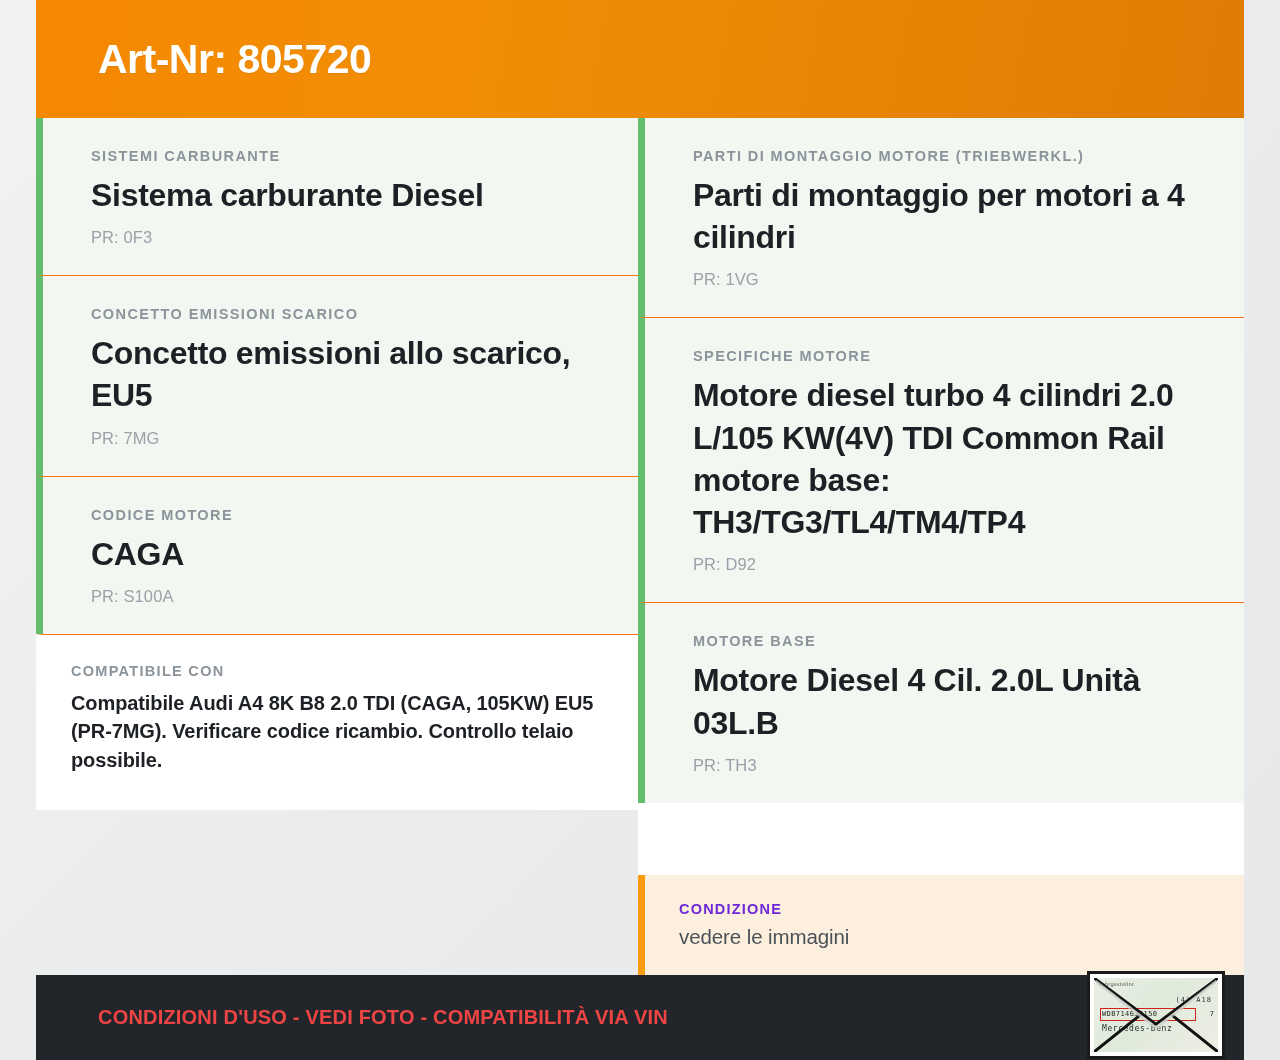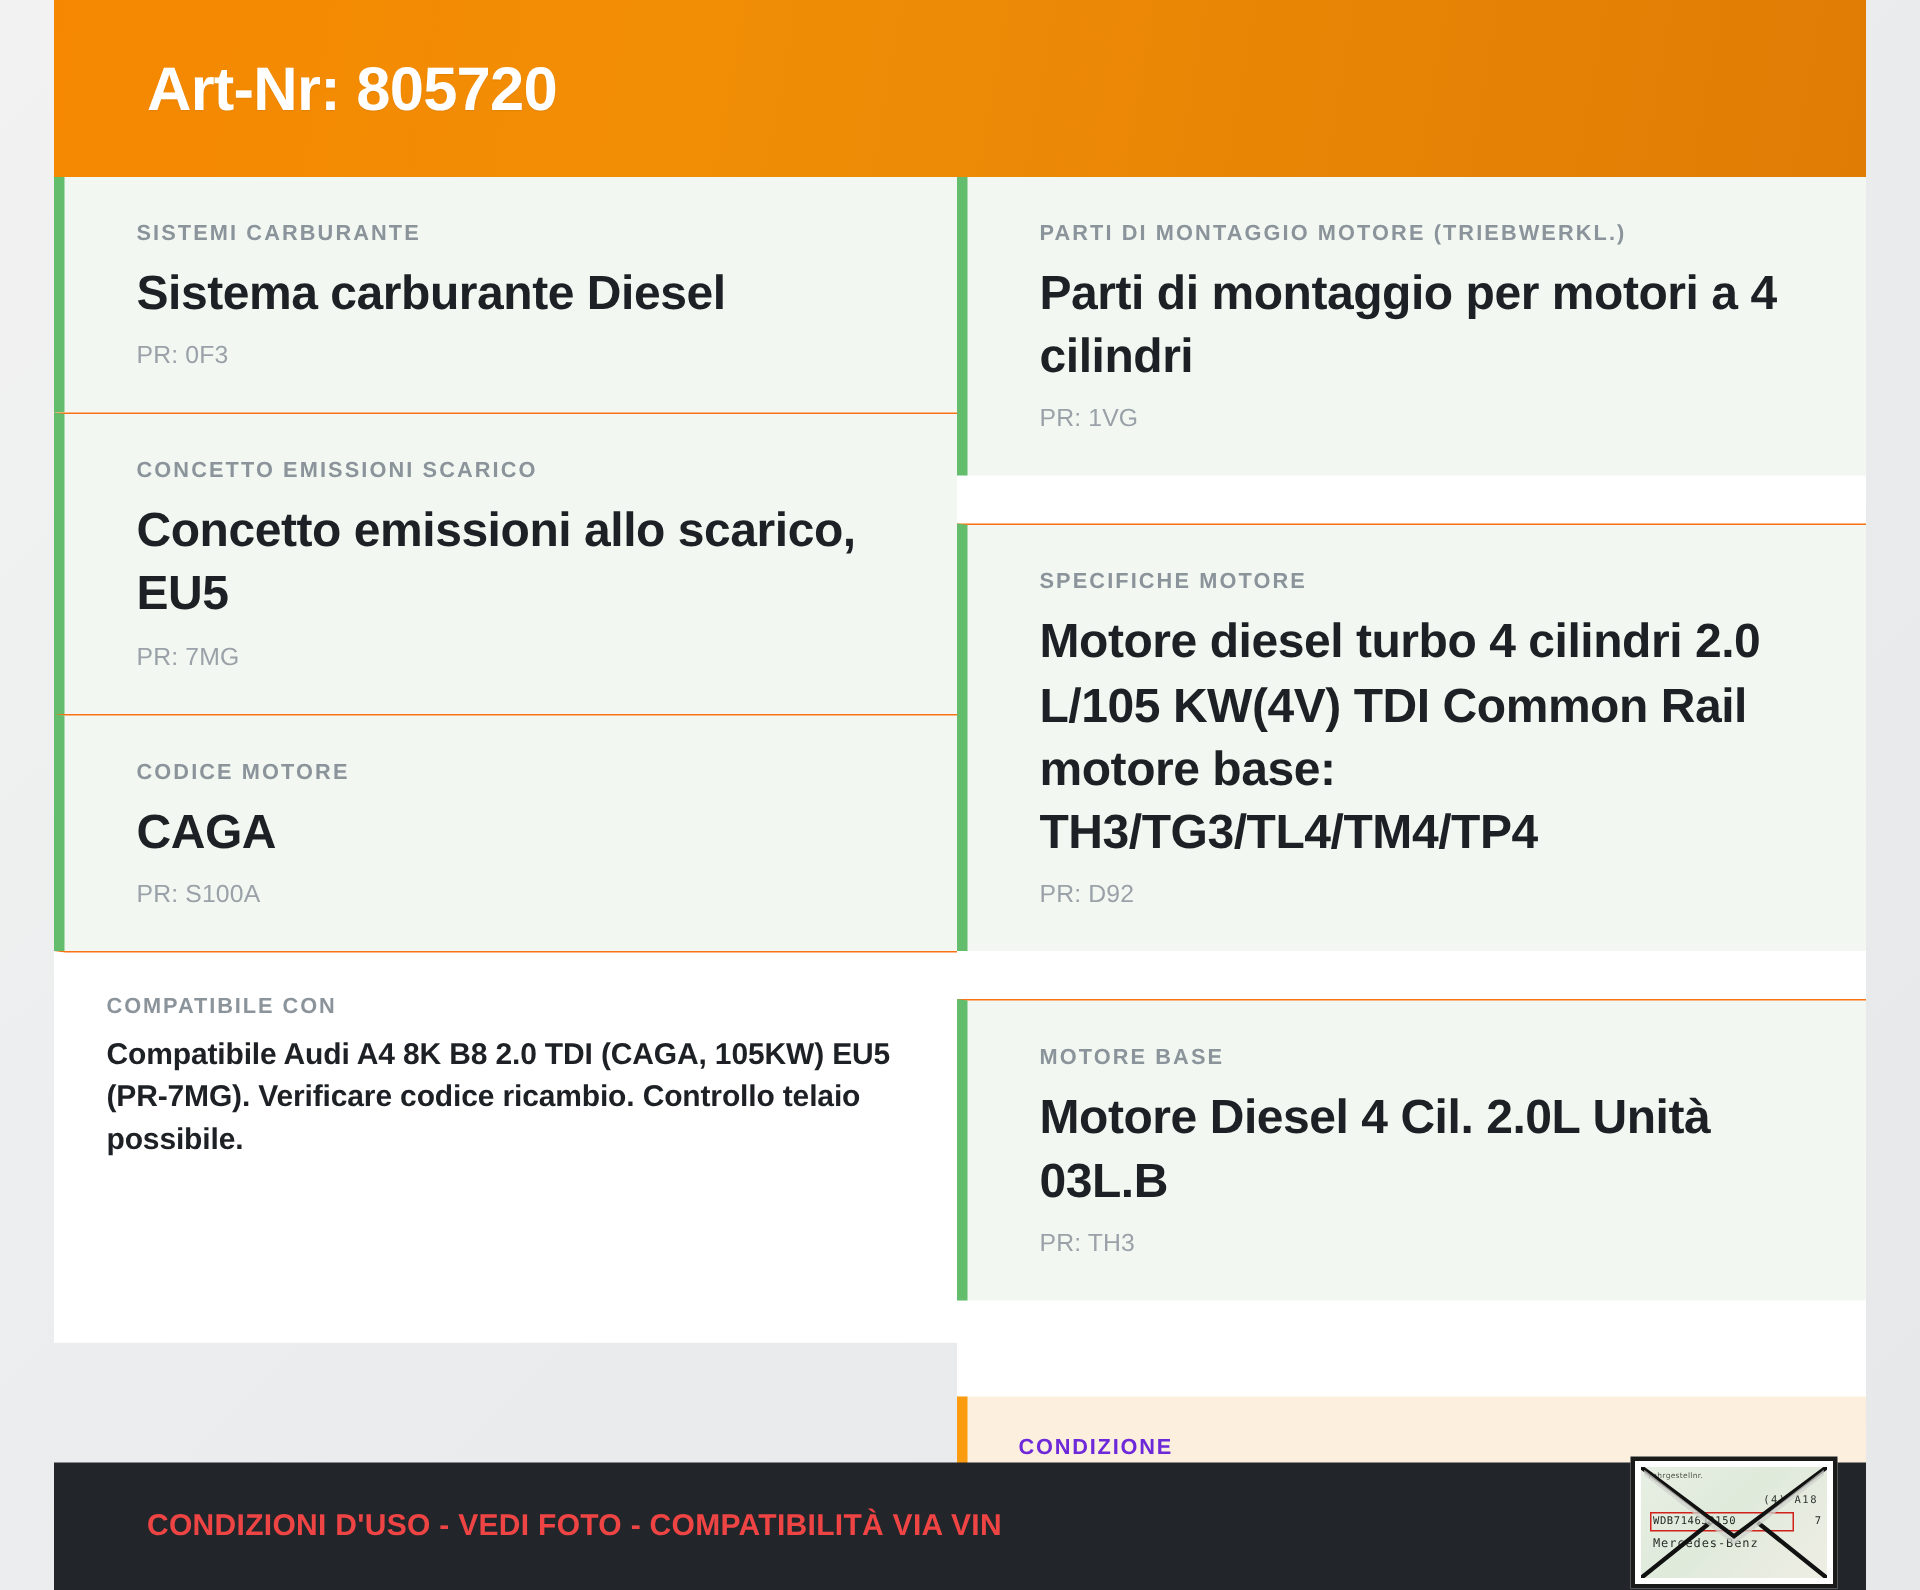--- a/index.html
+++ b/index.html
@@ -38,21 +38,21 @@
     margin-left: 62px;
     text-shadow: 0 1px 1px rgba(0,0,0,0.07);
   }
 
   
   .col-left {
     position: absolute;
     left: 36px;
     top: 118px;
     width: 602px;
-    height: 777px;
+    height: 692px;
     background: #ffffff;
   }
   .col-right {
     position: absolute;
     left: 638px;
     top: 118px;
     width: 606px;
     height: 857px;
     background: #ffffff;
   }
@@ -109,21 +109,21 @@
     letter-spacing: -0.1px;
   }
   .card.condition .card-value {
     font-size: 20.5px;
     color: #4b5259;
     letter-spacing: -0.1px;
   }
 
   
   .col-right .spacer { flex: 1 1 auto; background: #ffffff; }
-  .col-right-inner { display: flex; flex-direction: column; height: 100%; gap: 32px; }
+  .col-right-inner { display: flex; flex-direction: column; height: 100%; }
   .col-left-inner  { display: flex; flex-direction: column; height: 100%; }
   .col-left .spacer { flex: 1 1 auto; background: #ffffff; }
 
   
   .footer {
     position: absolute;
     left: 36px;
     top: 975px;
     width: 1208px;
     height: 85px;

